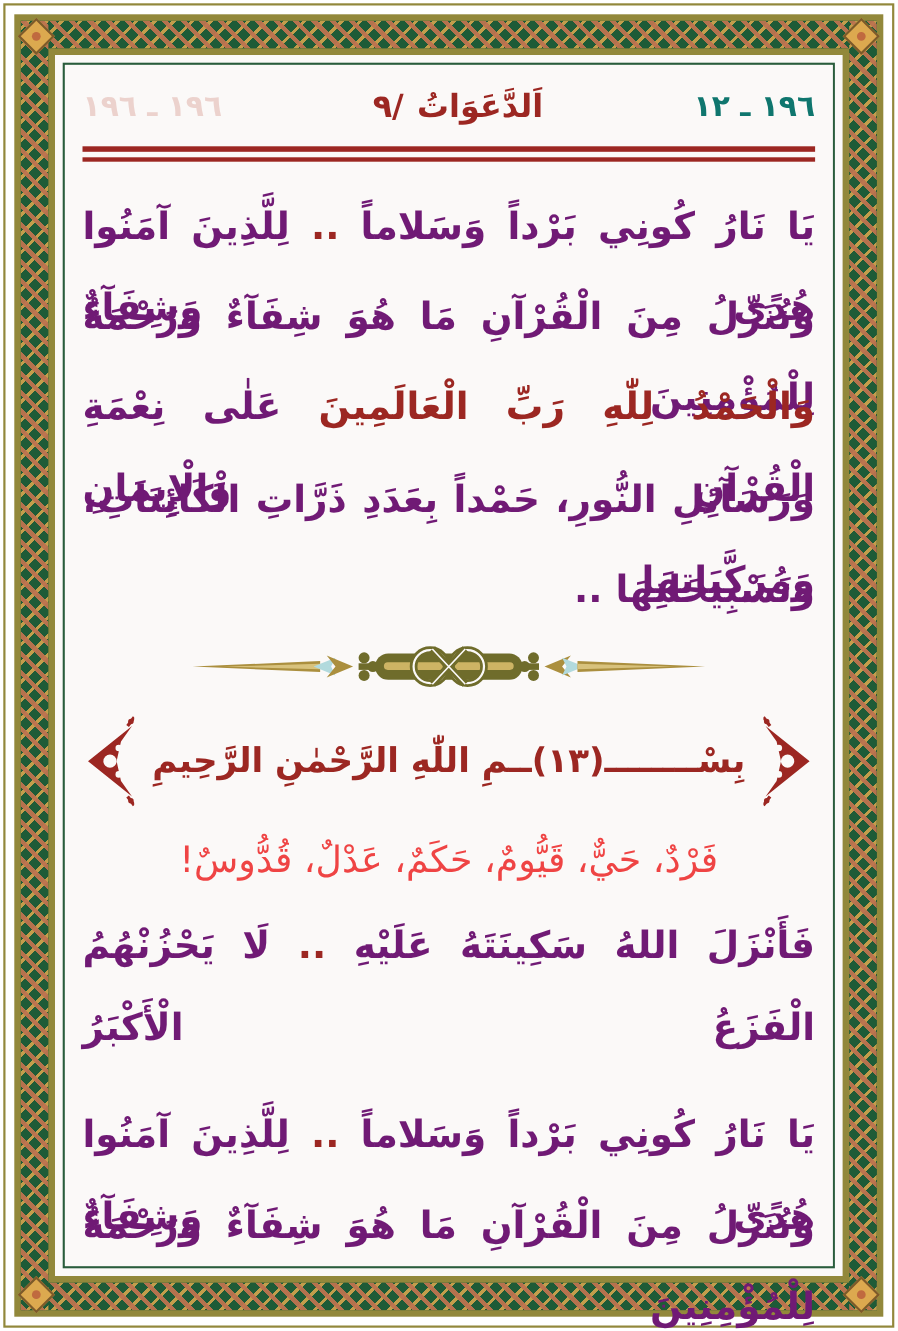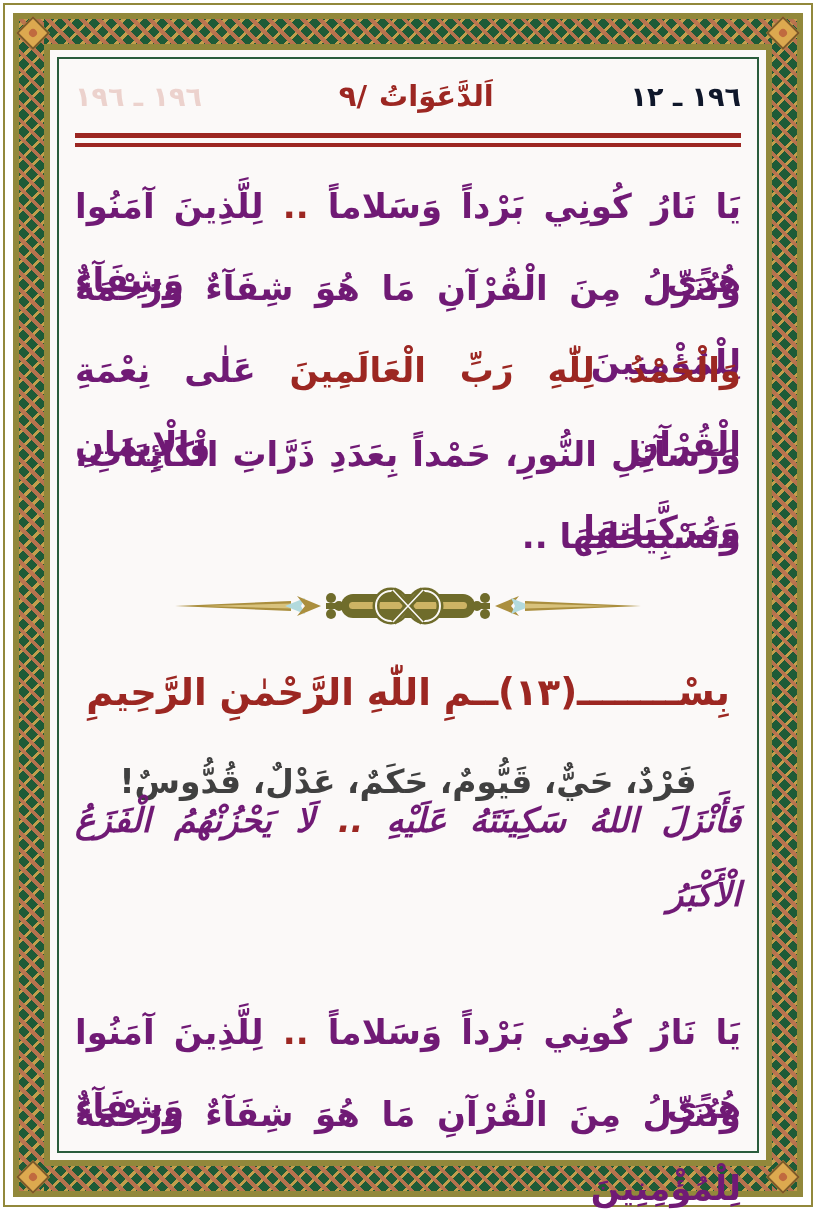--- a/index.html
+++ b/index.html
@@ -31,38 +31,38 @@
   .cd-bl{left:21px;bottom:21px;} .cd-br{right:21px;bottom:21px;}
 
   
   .sheet{position:absolute;inset:59px;background:#fbf9f8;padding:0;}
   .abs{position:absolute;left:16px;right:16px;}
 
   
   .header-row{top:4px;height:66px;display:flex;align-items:center;justify-content:space-between;}
   .ghost-nums{color:#ecd2cd;font-weight:bold;font-size:27px;direction:rtl;letter-spacing:2px;}
   .chapter-title{display:flex;align-items:center;gap:12px;color:#9c2722;font-weight:bold;font-size:29px;}
-  .page-nums{color:#0f172a;font-weight:bold;font-size:27px;direction:rtl;letter-spacing:2px;}
+  .page-nums{color:#0f766e;font-weight:bold;font-size:27px;direction:rtl;letter-spacing:2px;}
   .double-rule{top:74px;height:5px;border-top:5px solid #9c2722;border-bottom:4px solid #9c2722;}
 
   
   .tline{height:74px;line-height:74px;font-size:34px;font-weight:bold;color:#201d1c;
     direction:rtl;white-space:nowrap;}
   .just{text-align:justify;text-align-last:justify;white-space:normal;}
   .right{text-align:right;}
   .seg-red{color:#9c2722;}
   .seg-ink{color:#701a75;}
 
   .l1{top:110px;} .l2{top:192px;} .l3{top:274px;} .l4{top:358px;} .l5{top:440px;}
   .ornament-row{top:520px;height:54px;display:flex;justify-content:center;align-items:center;}
   .bismillah-row{top:582px;height:102px;display:flex;justify-content:center;align-items:center;gap:16px;}
-  .bismillah-text{direction:rtl;color:#9c2722;font-weight:bold;font-size:37px;white-space:nowrap;text-align:right;}
-  .names-line{top:686px;height:74px;line-height:74px;font-size:33px;font-weight:bold;
-    color:#404040;text-align:center;direction:rtl;}
-  .l6{top:724px;font-style:italic;} .l7{top:854px;} .l8{top:936px;} .l9{top:1018px;}
+  .bismillah-text{direction:rtl;color:#9c2722;font-weight:bold;font-size:31px;white-space:nowrap;text-align:right;}
+  .names-line{top:686px;height:74px;line-height:74px;font-size:33px;font-weight:normal;
+    color:#ef4444;text-align:center;direction:rtl;}
+  .l6{top:764px;} .l7{top:854px;} .l8{top:936px;} .l9{top:1018px;}
 </style>
 </head>
 <body>
 
 <div class="frame-thinline"></div>
 <div class="frame-goldouter"></div>
 <div class="frame-green">
   <div class="strip top"></div>
   <div class="strip bottom"></div>
   <div class="strip left"></div>

